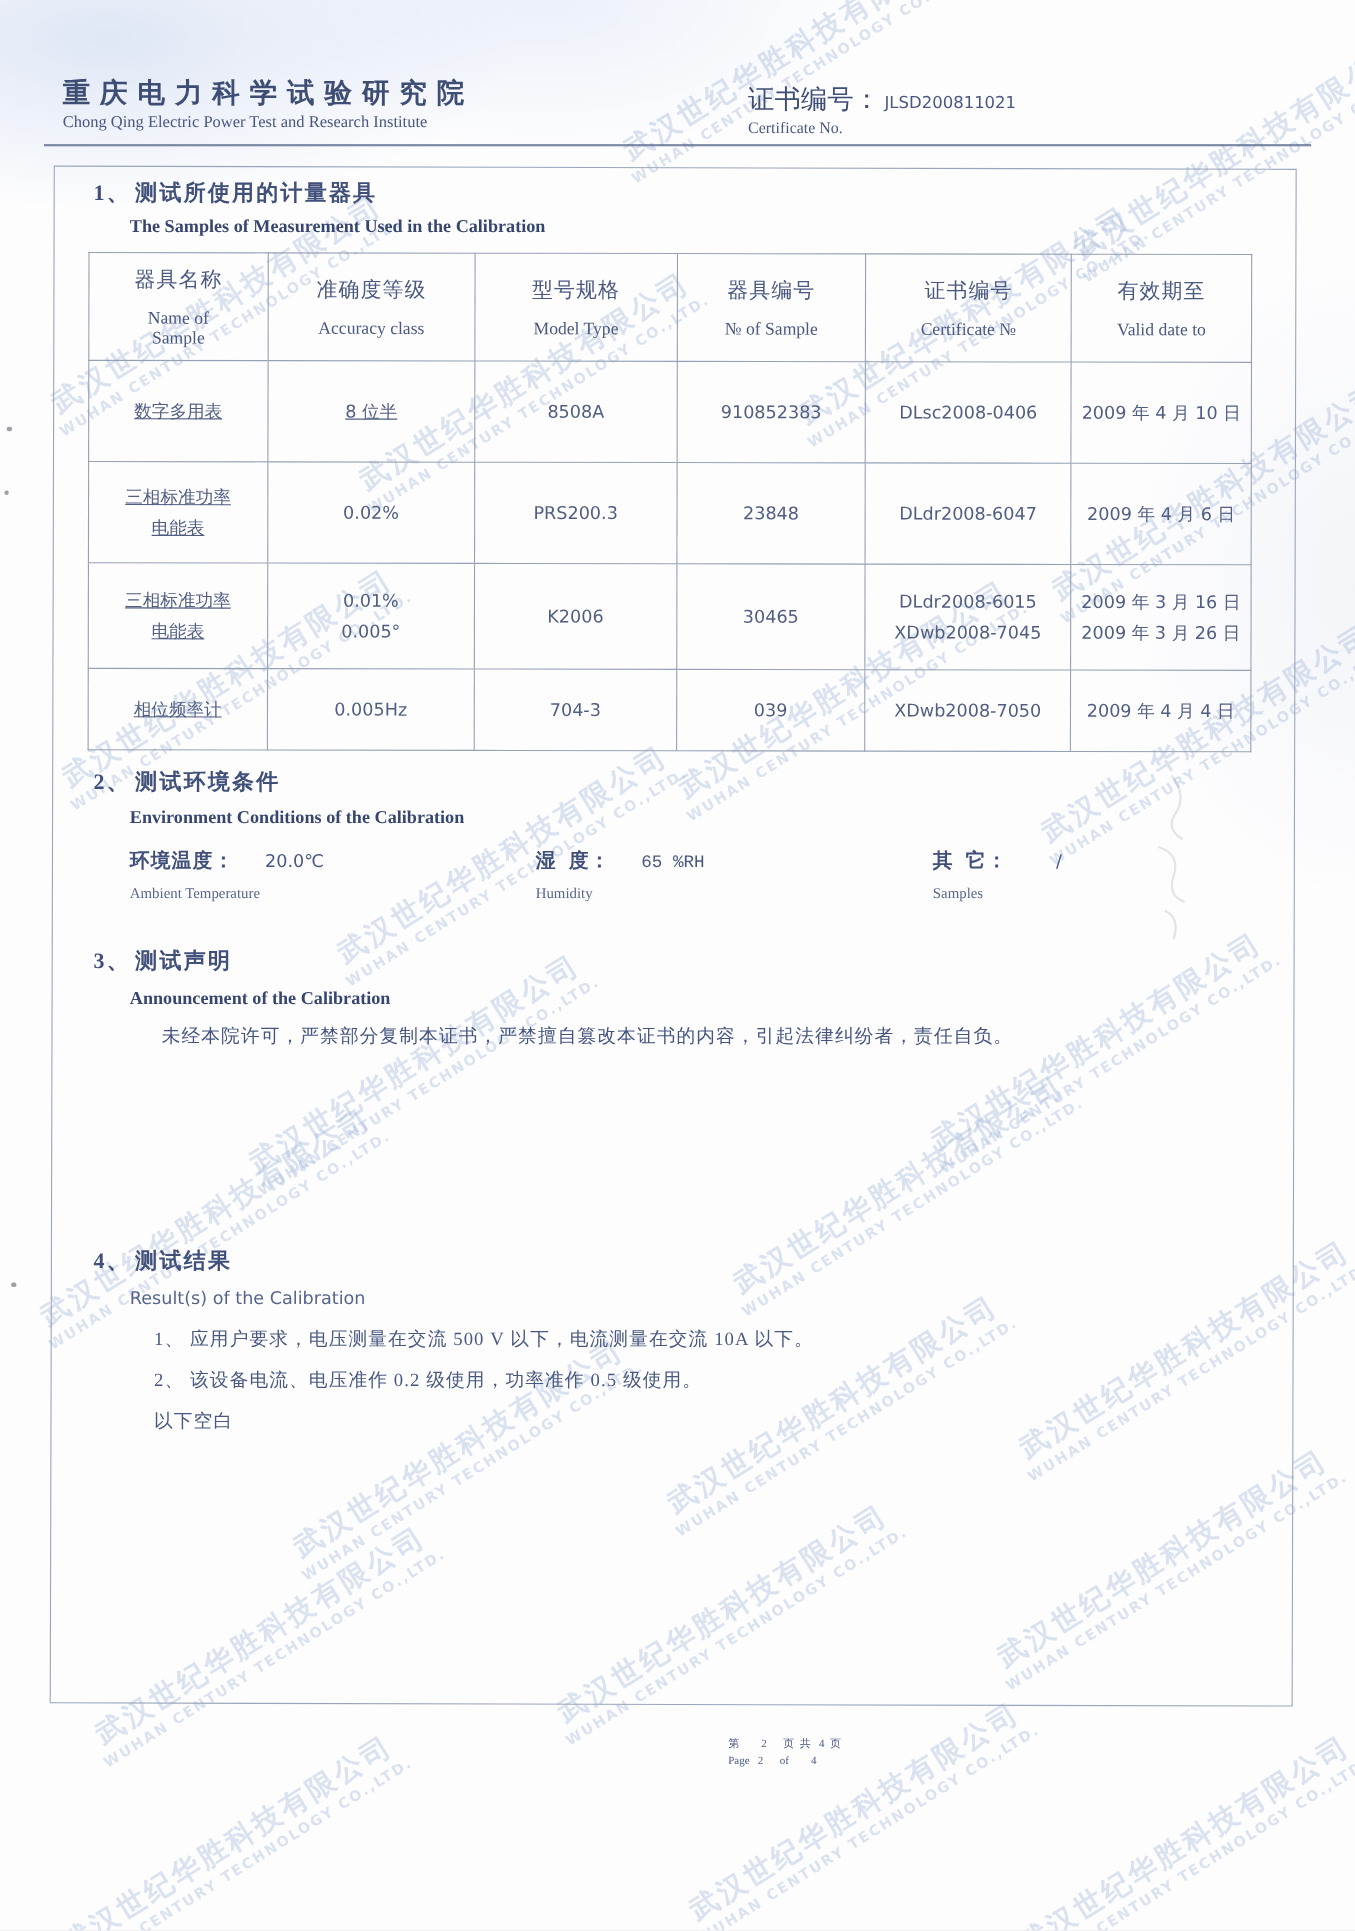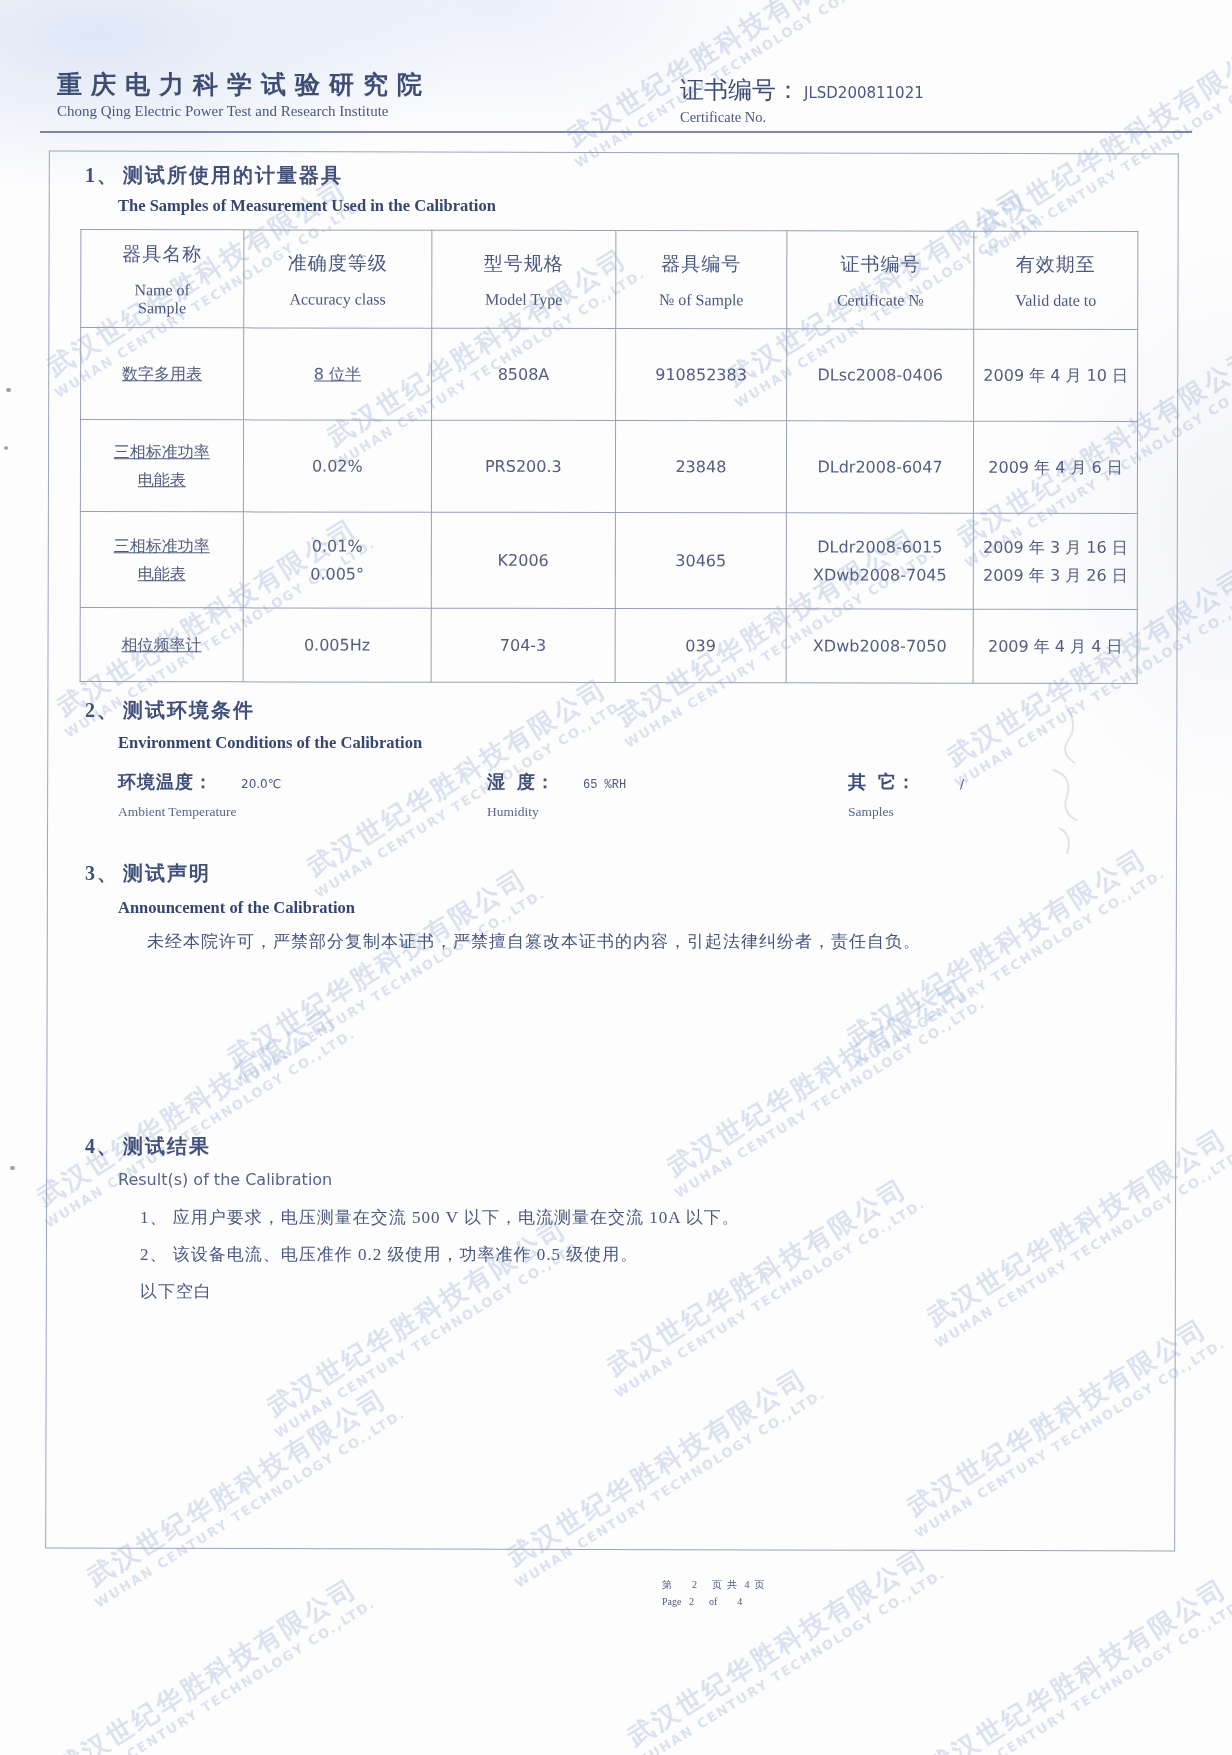--- a/index.html
+++ b/index.html
@@ -62,21 +62,21 @@
     padding:2px 4px;
     color:#515e80;
     font-weight:normal;
   }
   .th-cn{font-size:19px;color:#4a5880;letter-spacing:1px;margin-bottom:14px;font-family:"Liberation Serif",serif;}
   .th-en{font-size:16px;color:#4a5880;font-family:"Liberation Serif",serif;}
   .cell-line{display:block;font-size:16px;line-height:1.7;}
   .cell-cn .cell-line{font-size:16px;text-decoration:underline;}
   
   .env-label-cn{font-size:18px;font-weight:bold;color:#41507a;letter-spacing:1px;white-space:pre;}
-  .env-value{font-size:12px;font-family:"DejaVu Sans",sans-serif;color:#4a5880;white-space:pre;}
+  .env-value{font-size:16px;font-family:"DejaVu Sans",sans-serif;color:#4a5880;white-space:pre;}
   .env-label-en{font-size:13.5px;color:#5a678c;}
   
   .stmt-cn{font-size:17px;color:#45547e;letter-spacing:1px;line-height:1.6;margin-left:29px;}
   .stmt-en{
     font-size:16.5px;font-weight:bold;color:#36466f;
     line-height:2.0;text-align:justify;
   }
   .result-line{font-size:17px;color:#49587f;letter-spacing:1px;line-height:2.1;white-space:pre;}
   
   .footer-line{font-size:10px;color:#4a5880;white-space:pre;font-family:Liberation Serif, serif;}

